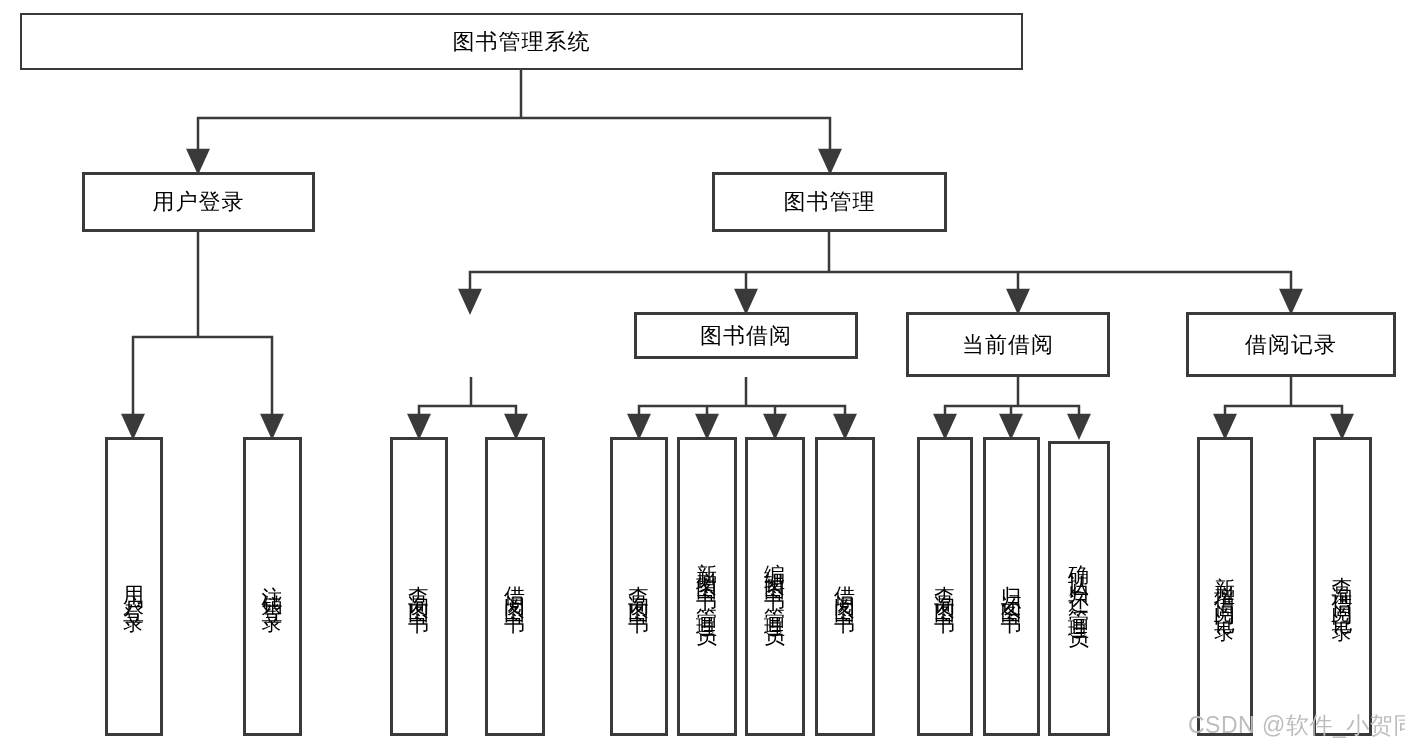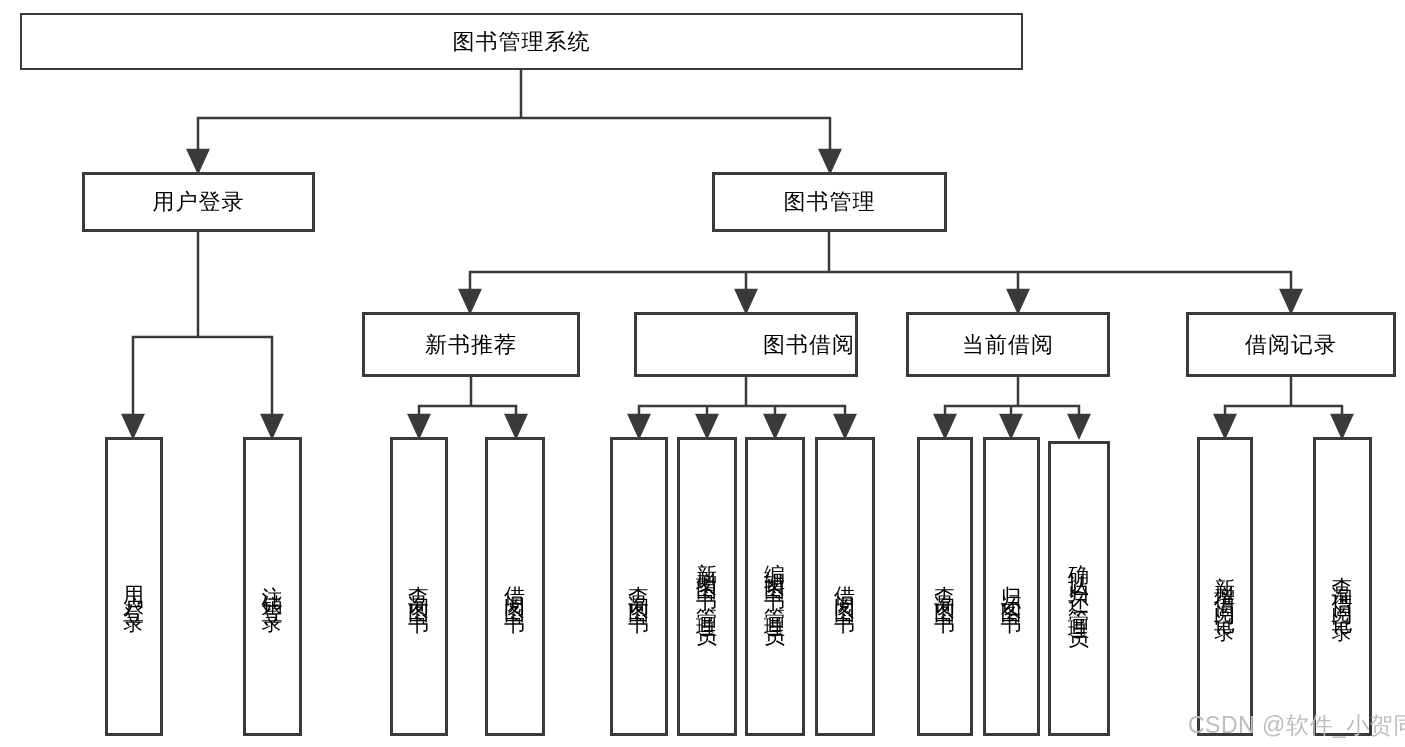--- a/index.html
+++ b/index.html
@@ -115,24 +115,21 @@
     <span>图书管理系统</span>
   </div>
 
   <div class="box h" style="left:82px; top:172px; width:233px; height:60px;">
     <span>用户登录</span>
   </div>
   <div class="box h" style="left:712px; top:172px; width:235px; height:60px;">
     <span>图书管理</span>
   </div>
 
-  <div class="box h" style="left:362px; top:312px; width:218px; height:65px;">
-    <span>新书推荐</span>
-  </div>
-  <div class="box h" style="left:634px; top:312px; width:224px; height:65px;justify-content:flex-end;">
+  <div class="box h" style="left:634px; top:312px; width:224px; height:47px;">
     <span>图书借阅</span>
   </div>
   <div class="box h" style="left:906px; top:312px; width:204px; height:65px;">
     <span>当前借阅</span>
   </div>
   <div class="box h" style="left:1186px; top:312px; width:210px; height:65px;">
     <span>借阅记录</span>
   </div>
 
   <div class="box v" style="left:105px; top:437px; width:58px; height:299px;">

